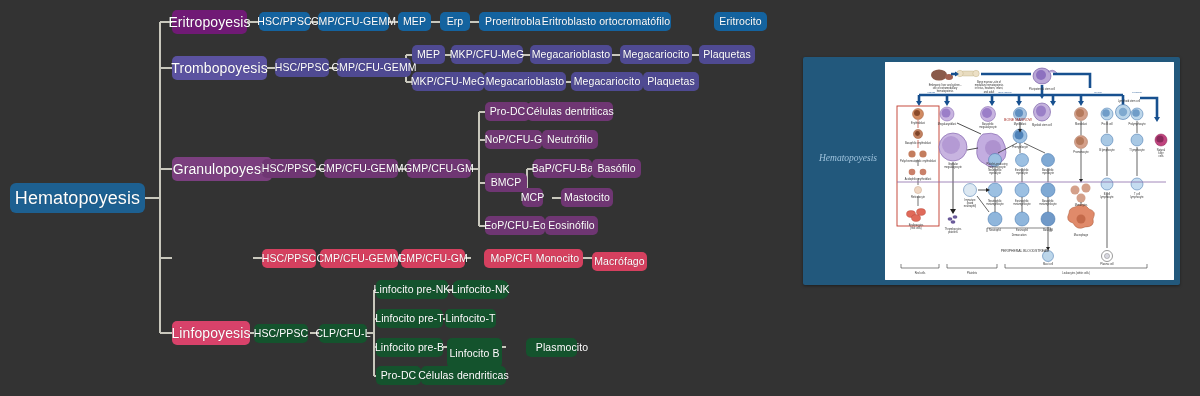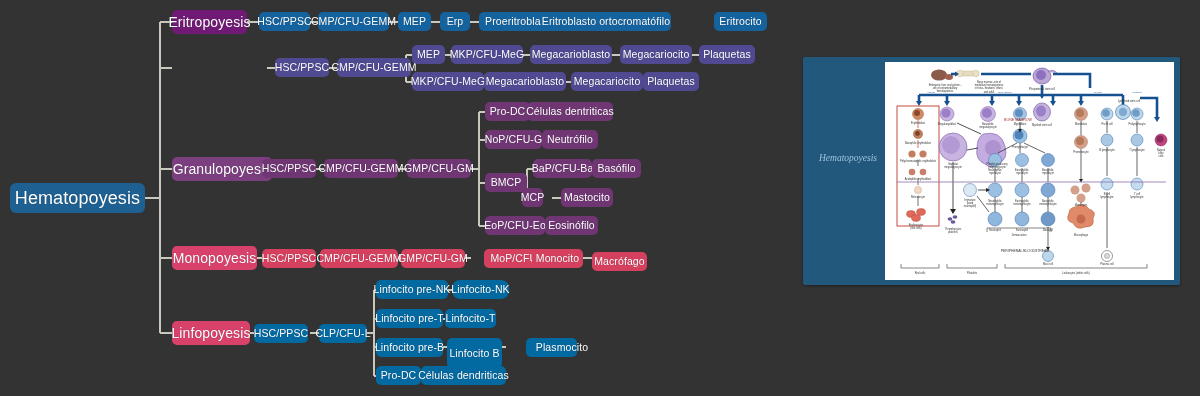--- a/index.html
+++ b/index.html
@@ -35,21 +35,21 @@
   .c-root   {background:#1d6091;}
   .c-eri    {background:#701a75;}
   .c-eri-s  {background:#14639f;}
   .c-trom   {background:#5b52a0;}
   .c-trom-s {background:#4f4a92;}
   .c-gran   {background:#7b3f7f;}
   .c-gran-s {background:#6f3673;}
   .c-mono   {background:#d8426a;}
   .c-mono-s {background:#d5405f;}
   .c-linf   {background:#d8426a;}
-  .c-linf-s {background:#0369a1;}
+  .c-linf-s {background:#14532d;}
 
   
   #panel{
     position:absolute;left:803px;top:57px;width:377px;height:228px;
     background:#22587c;
     border-radius:2px;
     box-shadow:0 1px 3px rgba(0,0,0,.4);
     overflow:hidden;
   }
   #panel-caption{
@@ -163,20 +163,21 @@
   <div class="node lvl1 c-eri" style="left:172px;top:10px;width:75px;height:24px;">Eritropoyesis</div>
   <div class="node lvl2 c-eri-s" style="left:259px;top:12px;width:51px;height:19px;">HSC/PPSC</div>
   <div class="node lvl2 c-eri-s" style="left:318px;top:12px;width:71px;height:19px;">CMP/CFU-GEMM</div>
   <div class="node lvl2 c-eri-s" style="left:398px;top:12px;width:33px;height:19px;">MEP</div>
   <div class="node lvl2 c-eri-s" style="left:440px;top:12px;width:30px;height:19px;">Erp</div>
   <div class="node lvl2 c-eri-s" style="left:479px;top:12px;width:82px;height:19px;">Proeritroblasto</div>
 
   <div class="node lvl2 c-eri-s" style="left:541px;top:12px;width:130px;height:19px;">Eritroblasto ortocromatófilo</div>
   <div class="node lvl2 c-eri-s" style="left:667px;top:12px;width:53px;height:19px;margin-left:47px;">Eritrocito</div>
 
+  <div class="node lvl1 c-trom" style="left:172px;top:56px;width:95px;height:24px;">Trombopoyesis</div>
   <div class="node lvl2 c-trom-s" style="left:275px;top:58px;width:54px;height:19px;">HSC/PPSC</div>
   <div class="node lvl2 c-trom-s" style="left:337px;top:58px;width:74px;height:19px;">CMP/CFU-GEMM</div>
 
   <div class="node lvl2 c-trom-s" style="left:412px;top:45px;width:33px;height:19px;">MEP</div>
   <div class="node lvl2 c-trom-s" style="left:451px;top:45px;width:72px;height:19px;">MKP/CFU-MeG</div>
   <div class="node lvl2 c-trom-s" style="left:530px;top:45px;width:82px;height:19px;">Megacarioblasto</div>
   <div class="node lvl2 c-trom-s" style="left:620px;top:45px;width:72px;height:19px;">Megacariocito</div>
   <div class="node lvl2 c-trom-s" style="left:699px;top:45px;width:56px;height:19px;">Plaquetas</div>
 
   <div class="node lvl2 c-trom-s" style="left:412px;top:72px;width:72px;height:19px;">MKP/CFU-MeG</div>
@@ -199,21 +200,20 @@
 
   <div class="node lvl2 c-gran-s" style="left:533px;top:159px;width:59px;height:19px;">BaP/CFU-Ba</div>
   <div class="node lvl2 c-gran-s" style="left:592px;top:159px;width:49px;height:19px;">Basófilo</div>
 
   <div class="node lvl2 c-gran-s" style="left:522px;top:188px;width:21px;height:19px;">MCP</div>
   <div class="node lvl2 c-gran-s" style="left:561px;top:188px;width:52px;height:19px;">Mastocito</div>
 
   <div class="node lvl2 c-gran-s" style="left:485px;top:216px;width:60px;height:19px;">EoP/CFU-Eo</div>
   <div class="node lvl2 c-gran-s" style="left:545px;top:216px;width:53px;height:19px;">Eosinófilo</div>
 
-  <div class="node lvl1 c-mono" style="left:172px;top:246px;width:85px;height:24px;">Monopoyesis</div>
   <div class="node lvl2 c-mono-s" style="left:262px;top:249px;width:54px;height:19px;">HSC/PPSC</div>
   <div class="node lvl2 c-mono-s" style="left:320px;top:249px;width:78px;height:19px;">CMP/CFU-GEMM</div>
   <div class="node lvl2 c-mono-s" style="left:401px;top:249px;width:64px;height:19px;">GMP/CFU-GM</div>
   <div class="node lvl2 c-mono-s" style="left:484px;top:249px;width:72px;height:19px;text-align:right;">MoP/CFU-M</div>
   <div class="node lvl2 c-mono-s" style="left:532px;top:249px;width:51px;height:19px;">Monocito</div>
   <div class="node lvl2 c-mono-s" style="left:592px;top:252px;width:55px;height:19px;">Macrófago</div>
 
   <div class="node lvl1 c-linf" style="left:172px;top:321px;width:78px;height:24px;">Linfopoyesis</div>
   <div class="node lvl2 c-linf-s" style="left:254px;top:324px;width:54px;height:19px;">HSC/PPSC</div>
   <div class="node lvl2 c-linf-s" style="left:319px;top:324px;width:48px;height:19px;">CLP/CFU-L</div>

